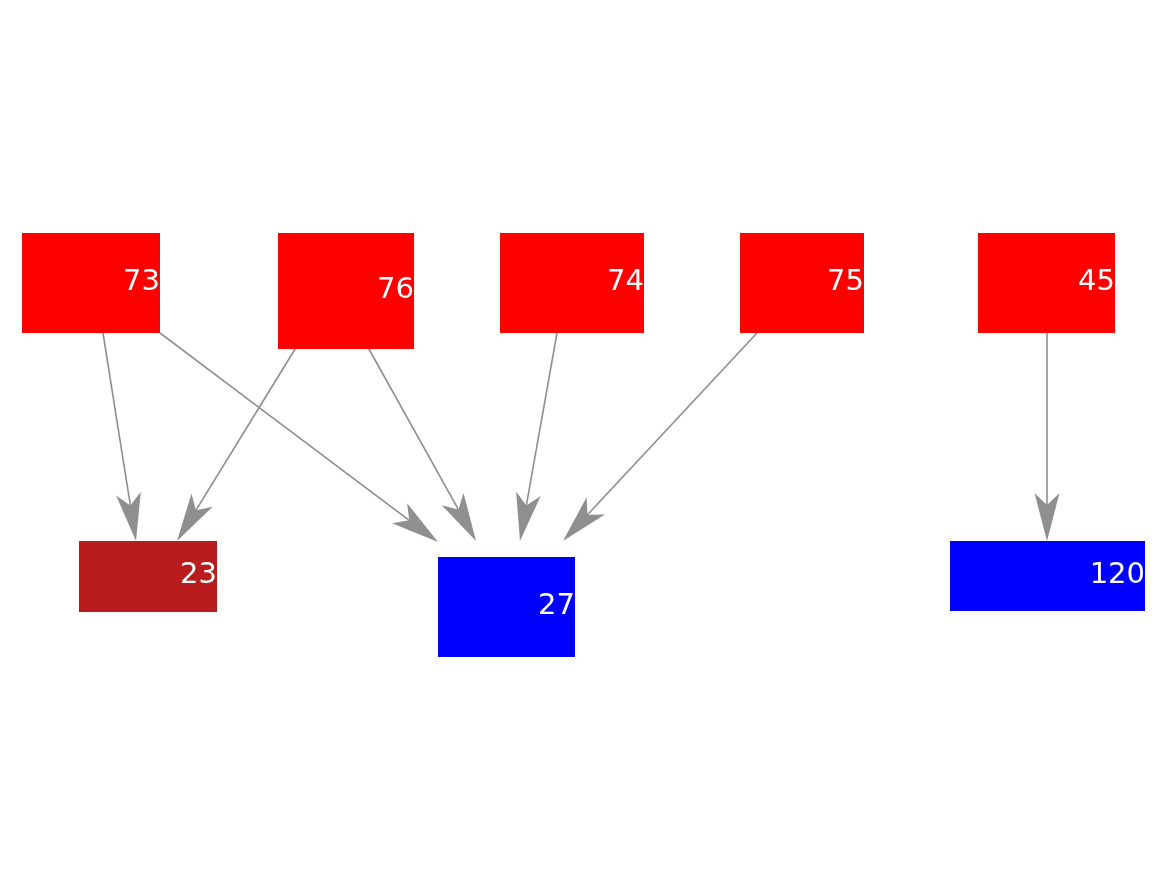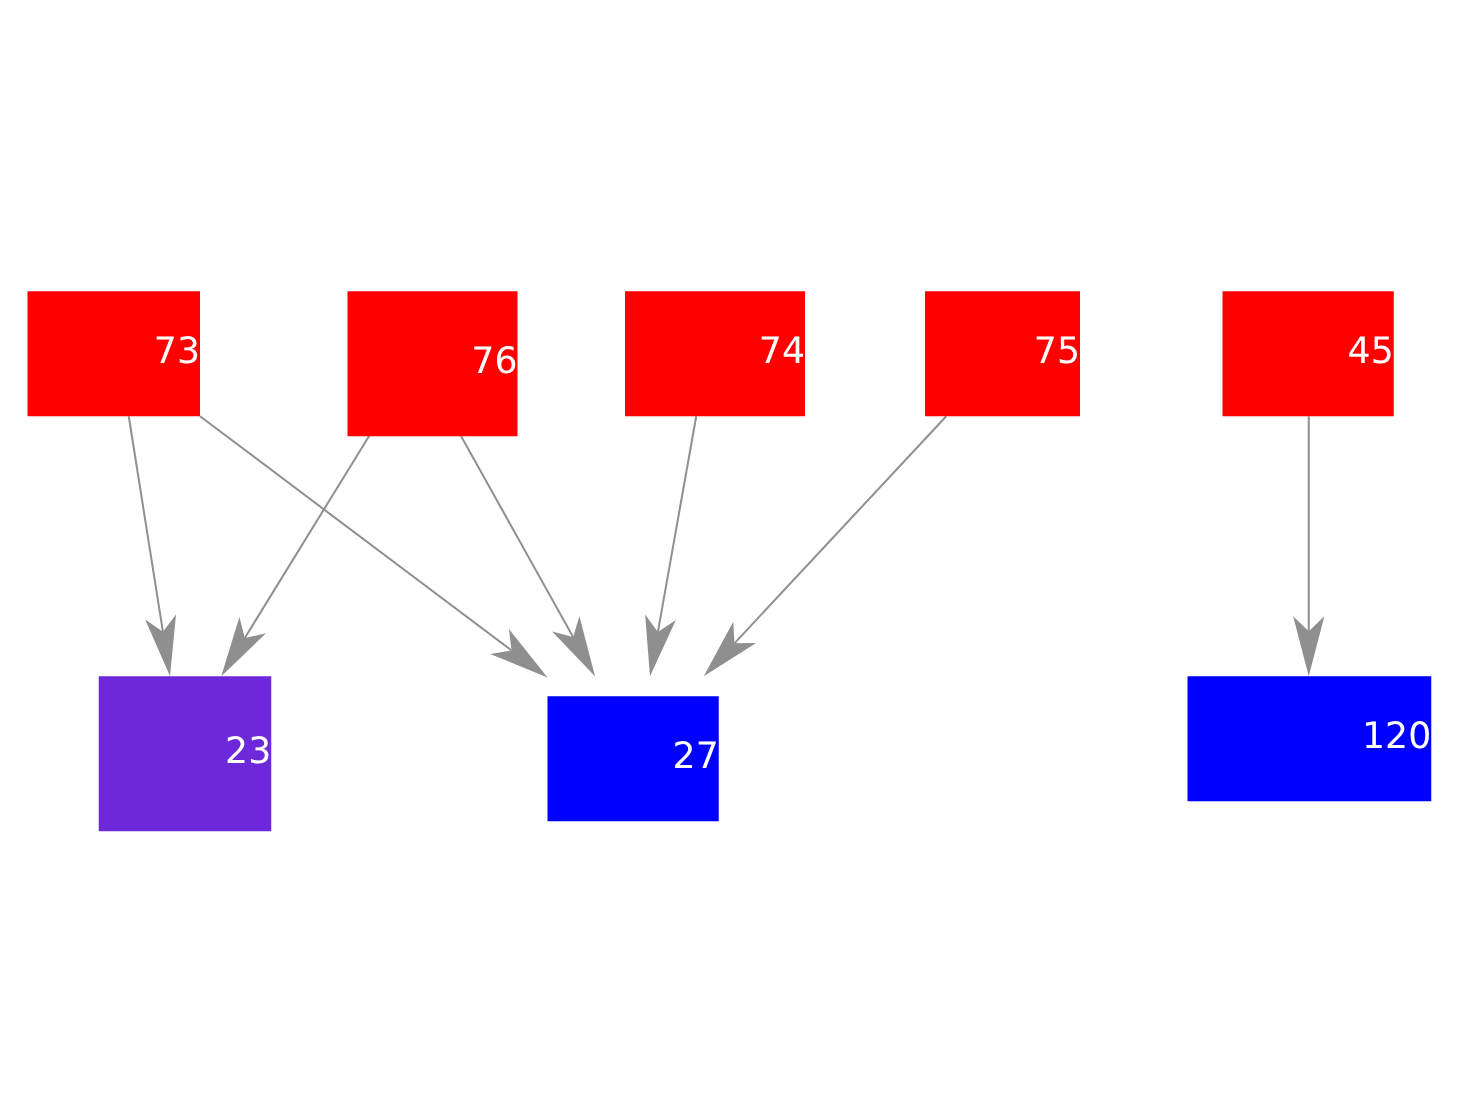--- a/index.html
+++ b/index.html
@@ -63,23 +63,23 @@
       </div>
       <div class="node" style="left: 500px; top: 233px; width: 144px; height: 100px; background: rgb(255, 0, 0);">
         <span class="label">74</span>
       </div>
       <div class="node" style="left: 740px; top: 233px; width: 124px; height: 100px; background: rgb(255, 0, 0);">
         <span class="label">75</span>
       </div>
       <div class="node" style="left: 978px; top: 233px; width: 137px; height: 100px; background: rgb(255, 0, 0);">
         <span class="label">45</span>
       </div>
-      <div class="node" style="left: 79px; top: 541px; width: 138px; height: 124px; background: #6d28d9;">
+      <div class="node" style="left: 79px; top: 541px; width: 138px; height: 71px; background: #b91c1c;">
         <span class="label">23</span>
       </div>
       <div class="node" style="left: 438px; top: 541px; width: 137px; height: 100px; background: rgb(0, 0, 255); margin-top: 16px;">
         <span class="label">27</span>
       </div>
-      <div class="node" style="left: 950px; top: 541px; width: 195px; height: 100px; background: rgb(0, 0, 255);">
+      <div class="node" style="left: 950px; top: 541px; width: 195px; height: 70px; background: rgb(0, 0, 255);">
         <span class="label">120</span>
       </div>
     </div>
 </div>
 
 </body></html>

